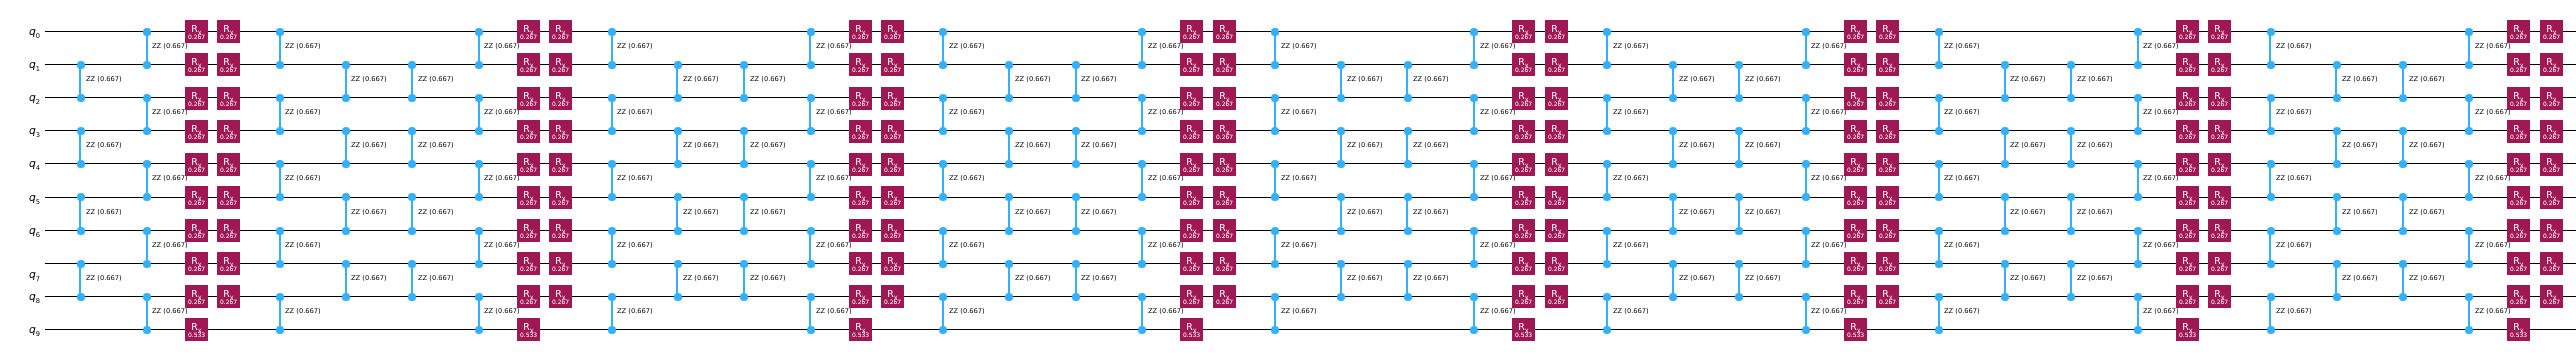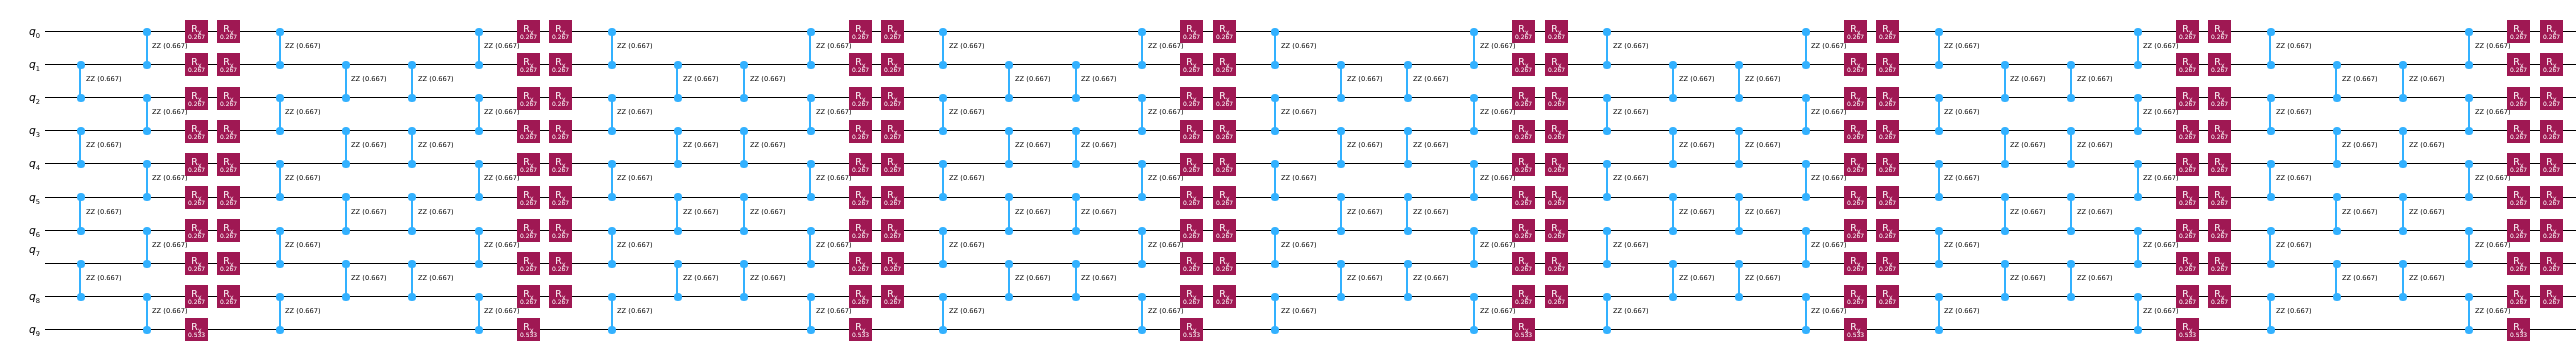--- a/index.html
+++ b/index.html
@@ -87,21 +87,21 @@
     <div class="qlabel" style="top: 91px;"><span>q</span><sub>2</sub></div>
     <div class="wire" style="left: 45px; width: 3987px; top: 130px;"></div>
     <div class="qlabel" style="top: 124px;"><span>q</span><sub>3</sub></div>
     <div class="wire" style="left: 45px; width: 3987px; top: 163px;"></div>
     <div class="qlabel" style="top: 157px;"><span>q</span><sub>4</sub></div>
     <div class="wire" style="left: 45px; width: 3987px; top: 197px;"></div>
     <div class="qlabel" style="top: 191px;"><span>q</span><sub>5</sub></div>
     <div class="wire" style="left: 45px; width: 3987px; top: 230px;"></div>
     <div class="qlabel" style="top: 224px;"><span>q</span><sub>6</sub></div>
     <div class="wire" style="left: 45px; width: 3987px; top: 263px;"></div>
-    <div class="qlabel" style="top: 243px;"><span>q</span><sub>7</sub></div>
+    <div class="qlabel" style="top: 268px;"><span>q</span><sub>7</sub></div>
     <div class="wire" style="left: 45px; width: 3987px; top: 296px;"></div>
     <div class="qlabel" style="top: 290px;"><span>q</span><sub>8</sub></div>
     <div class="wire" style="left: 45px; width: 3987px; top: 329px;"></div>
     <div class="qlabel" style="top: 323px;"><span>q</span><sub>9</sub></div>
     <div class="zz-line" style="left: 79px; top: 65px; height: 33px; background: rgb(51, 177, 255);"></div>
     <div class="zz-dot" style="left: 77px; top: 61px; background: rgb(51, 177, 255);"></div>
     <div class="zz-dot" style="left: 77px; top: 94px; background: rgb(51, 177, 255);"></div>
     <div class="zz-label" style="left: 86px; top: 76px;">ZZ (0.667)</div>
     <div class="zz-line" style="left: 79px; top: 131px; height: 33px; background: rgb(51, 177, 255);"></div>
     <div class="zz-dot" style="left: 77px; top: 127px; background: rgb(51, 177, 255);"></div>

